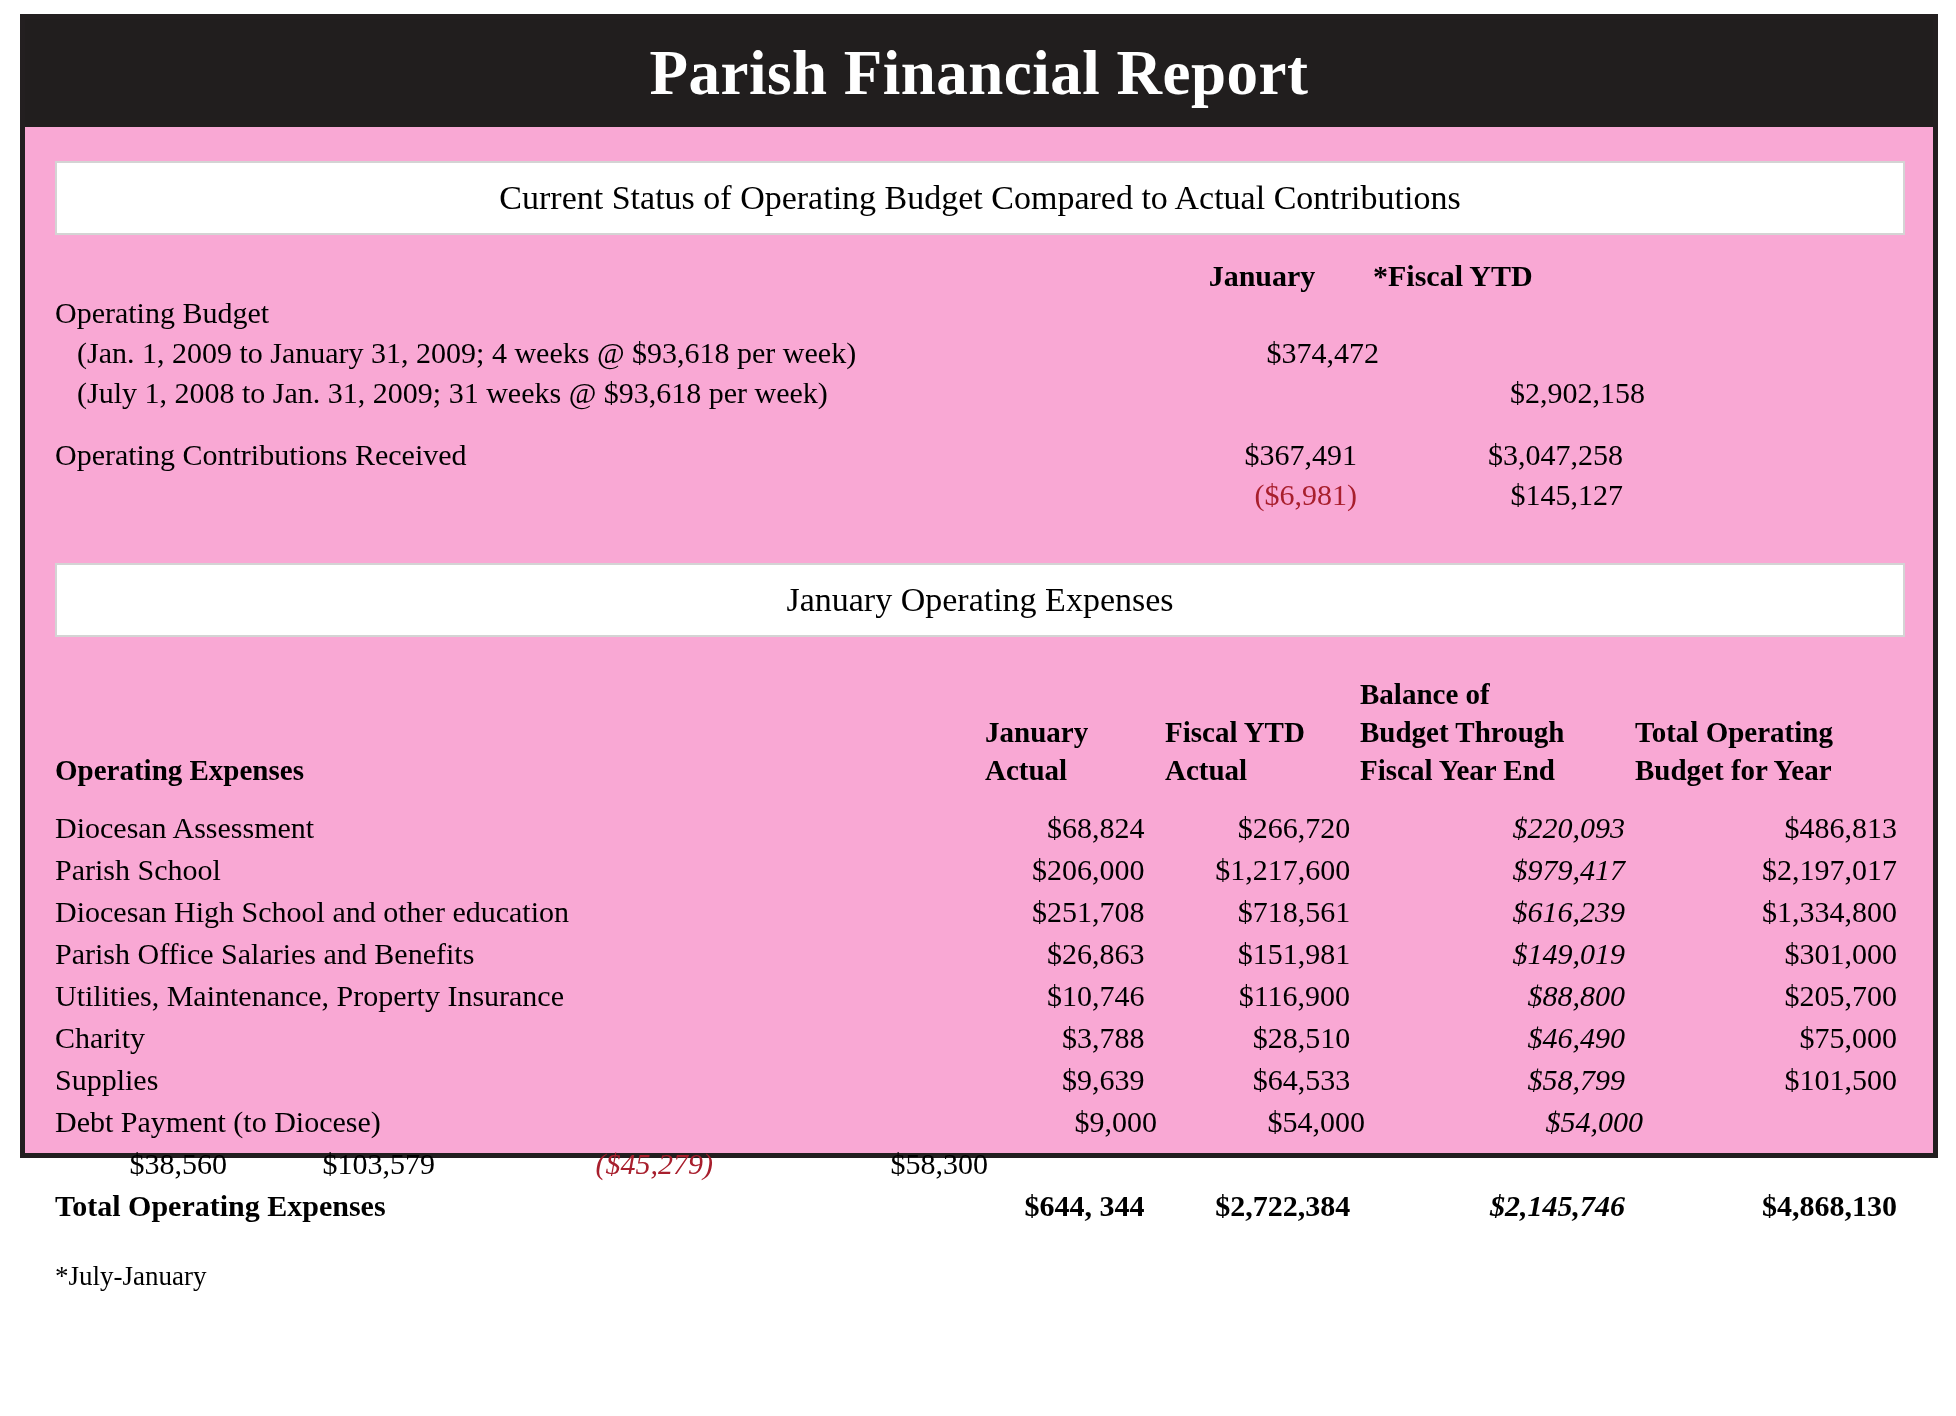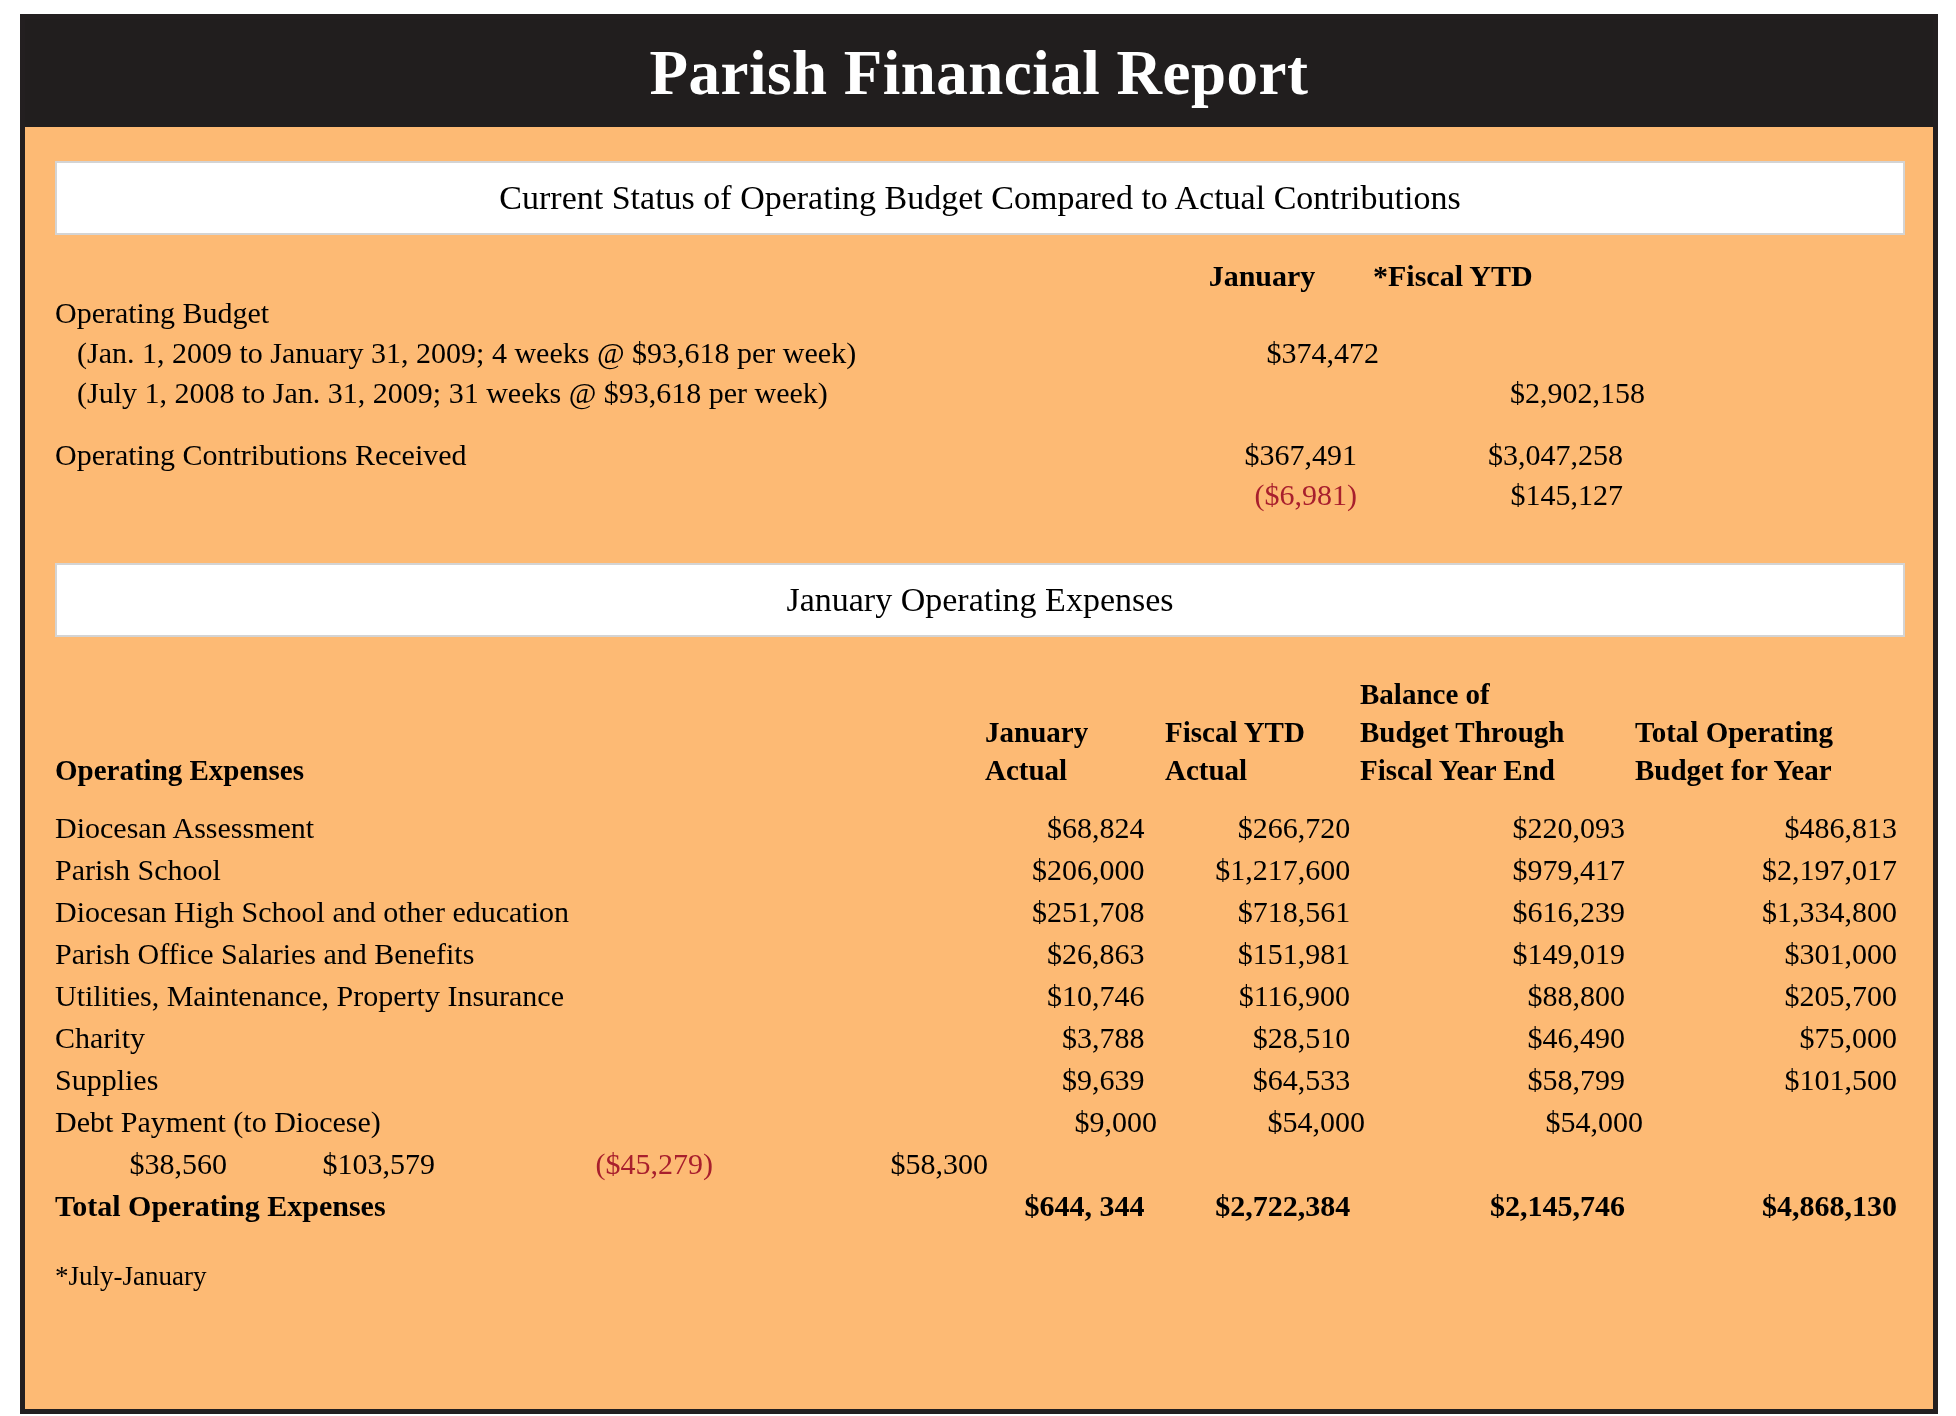--- a/index.html
+++ b/index.html
@@ -13,24 +13,24 @@
     font-family: "Liberation Serif", "DejaVu Serif", serif;
     color: #000000;
     overflow: hidden;
   }
 
   .page-frame {
     position: absolute;
     left: 20px;
     top: 14px;
     width: 1918px;
-    height: 1400px;
+    height: 1144px;
     border: 5px solid #231f20;
     box-sizing: border-box;
-    background: #fdba74;
+    background: #f9a8d4;
   }
 
   .title-bar {
     height: 108px;
     background: #211e1e;
     display: flex;
     align-items: center;
     justify-content: center;
   }
   .title-bar .title-text {
@@ -119,21 +119,21 @@
   .exp-rows { margin-top: 18px; }
   .exp-row {
     display: flex;
     font-size: 30px;
     line-height: 42px;
   }
   .exp-row .e-label { width: 930px; text-align: left; }
   .e-c { text-align: right; }
   .e-c1 { width: 172px; padding-right: 8px; }
   .e-c2 { width: 200px; padding-right: 8px; }
-  .e-c3 { width: 270px; padding-right: 10px; }
+  .e-c3 { width: 270px; padding-right: 10px; font-style: italic; }
   .e-c4 { width: 265px; padding-right: 8px; }
   .exp-row.total-row { font-weight: bold; }
 
   .footnote {
     margin: 34px 0 0 30px;
     font-size: 27px;
   }
 </style>
 </head>
 <body>

